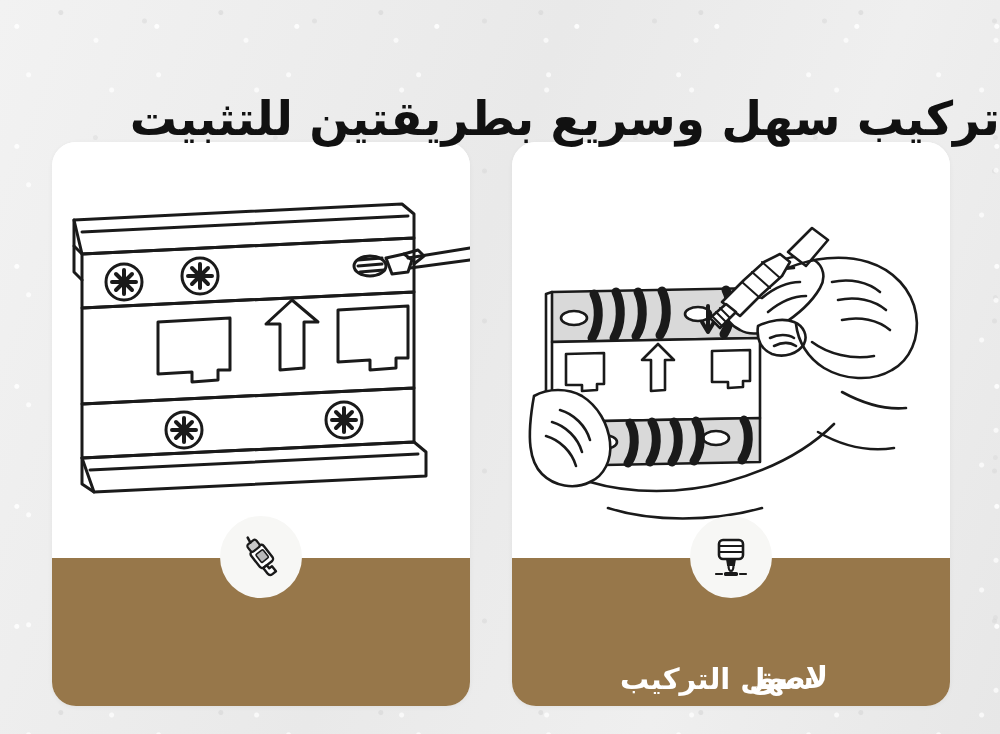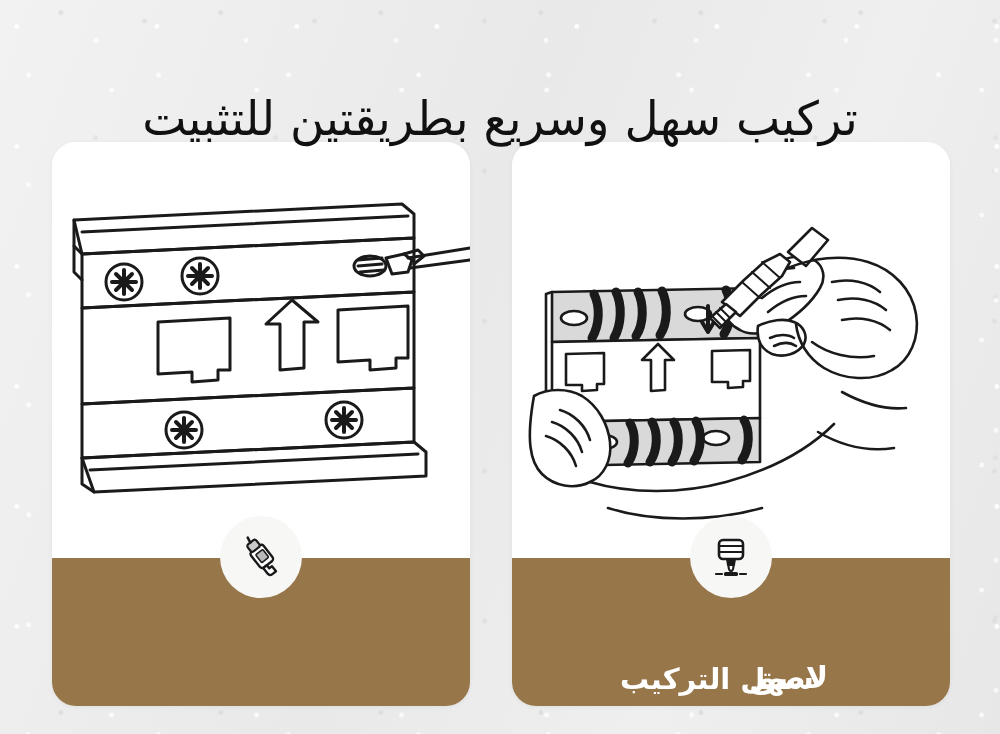--- a/index.html
+++ b/index.html
@@ -22,22 +22,21 @@
       radial-gradient(circle at 22% 68%, rgba(255,255,255,.75) 0 2px, transparent 3px),
       radial-gradient(circle at 53% 86%, rgba(216,216,216,.45) 0 2px, transparent 3px),
       radial-gradient(circle at 77% 72%, rgba(255,255,255,.7) 0 2px, transparent 3px),
       linear-gradient(110deg,#f2f2f2 0%,#e9e9e9 45%,#efefef 72%,#e7e7e7 100%);
     background-size:140px 120px,160px 140px,150px 130px,170px 150px,130px 110px,180px 160px,145px 125px,100% 100%;
   }
 
   
   #headline{
     position:absolute;left:0;right:0;top:48px;
-    text-align:center;
-    font-size:47px;font-weight:normal;
+    font-size:47px;font-weight:bold;
     color:#111111;
     letter-spacing:-1px;
     line-height:1.15;
     white-space:nowrap;
     z-index:5;
     margin-top:44px;
   }
 
   
   .card{

